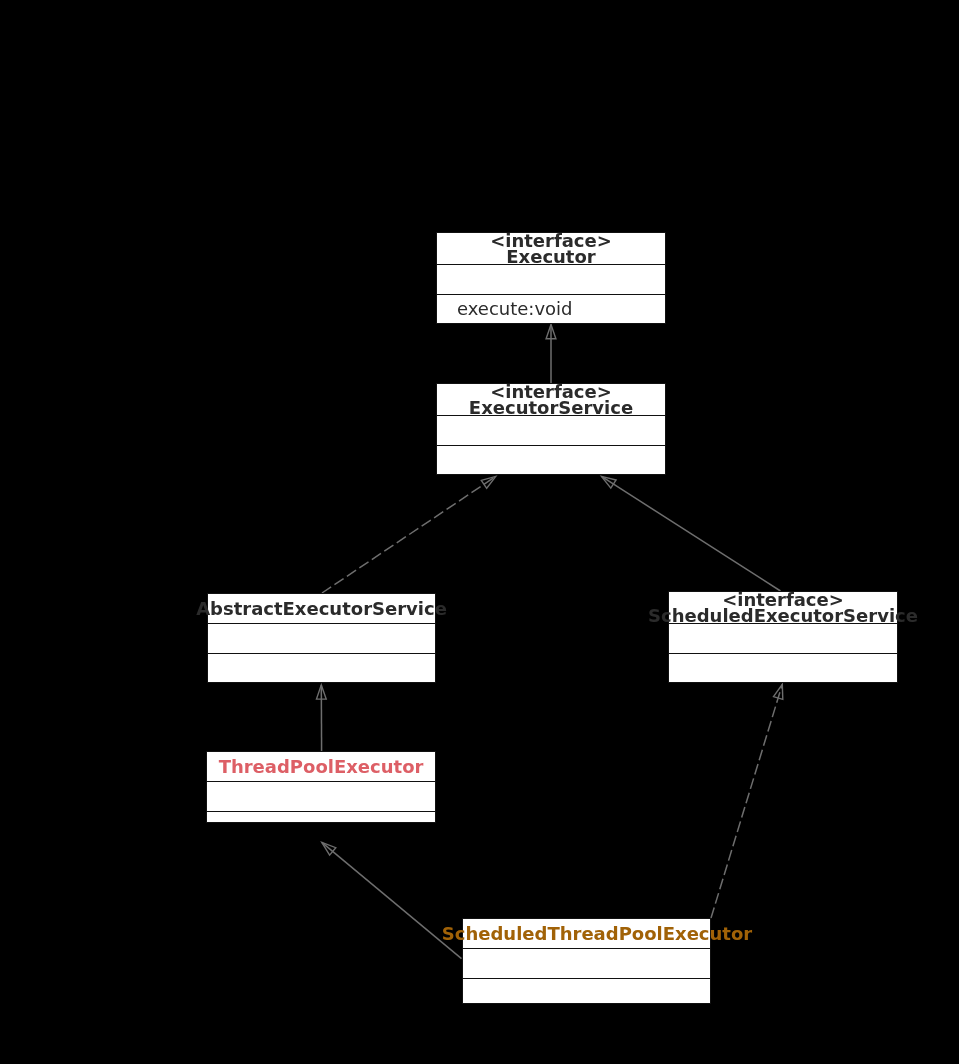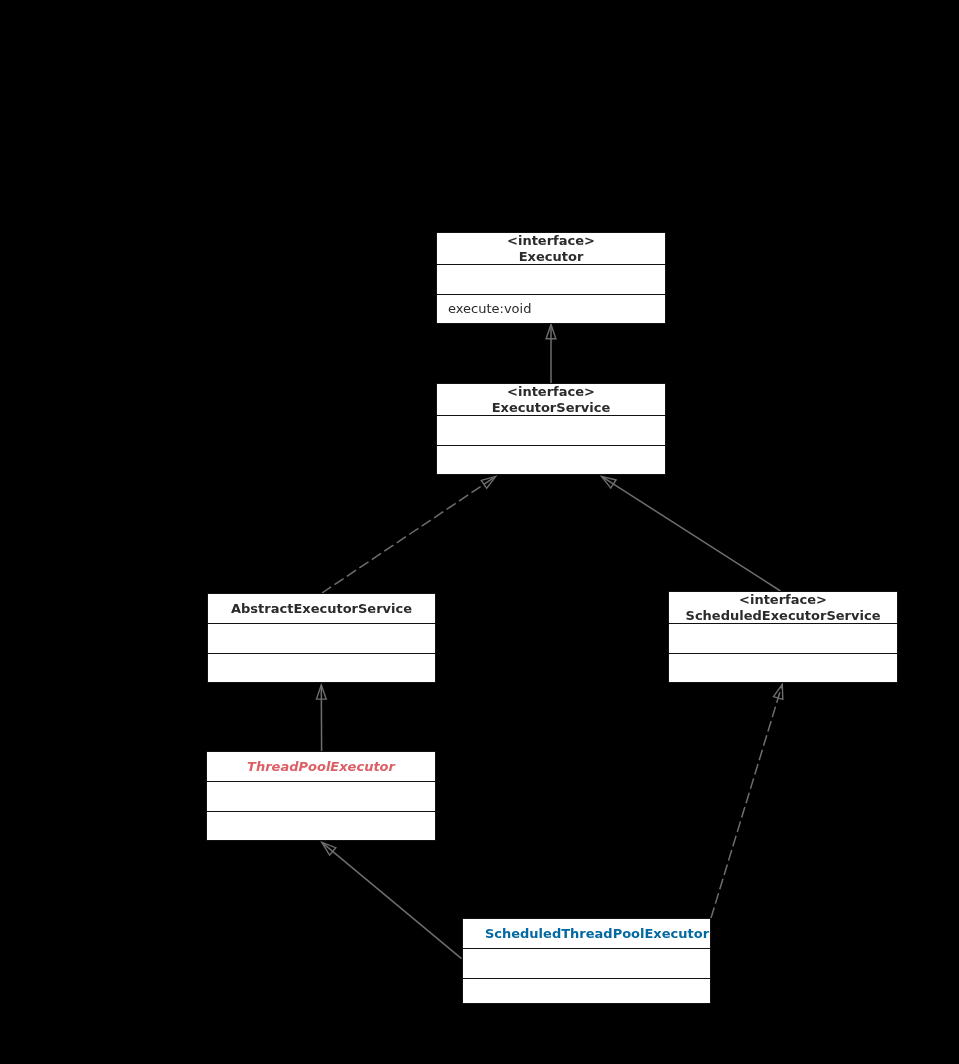--- a/index.html
+++ b/index.html
@@ -7,26 +7,26 @@
   body{width:959px;height:1064px;overflow:hidden;
        font-family:"DejaVu Sans",sans-serif;
        -webkit-font-smoothing:antialiased;}
   #canvas{position:relative;width:959px;height:1064px;background:#000000;}
   svg#edges{position:absolute;left:0;top:0;width:959px;height:1064px;overflow:visible;}
 
   .uml-class{position:absolute;background:#ffffff;box-sizing:border-box;
              border:1px solid #111111;}
   .cls-name,.cls-attrs,.cls-ops{box-sizing:border-box;
     display:flex;flex-direction:column;justify-content:center;
-    font-size:13px;line-height:16px;color:#2b2b2b;
+    font-size:18px;line-height:16px;color:#2b2b2b;
     transform:translateZ(0);}
   .cls-name{align-items:center;font-weight:bold;text-align:center;}
   .cls-attrs,.cls-ops{border-top:1px solid #111111;}
   .cls-ops{padding-top:1px;}
-  .member{padding-left:11px;white-space:nowrap;}
+  .member{padding-left:20px;white-space:nowrap;}
   .stereo,.tname{display:block;white-space:nowrap;}
 </style>
 </head>
 <body style="background: rgb(0, 0, 0);">
 
 <div id="canvas" style="background: rgb(0, 0, 0);">
 
   <svg id="edges" width="959" height="1064" viewBox="0 0 959 1064">
       <g>
         <line x1="551" y1="383" x2="551" y2="324.5" stroke="#6e6e6e" stroke-width="1.5"></line>
@@ -84,29 +84,29 @@
 
   <div class="uml-class" style="left:668px;top:591px;width:230px;height:92px;">
     <div class="cls-name" style="height: 31px; color: rgb(43, 43, 43);">
       <span class="stereo">&lt;interface&gt;</span>
       <span class="tname">ScheduledExecutorService</span>
     </div>
     <div class="cls-attrs" style="height:30px;"></div>
     <div class="cls-ops" style="height:27px;"></div>
   </div>
 
-  <div class="uml-class" style="left:206px;top:751px;width:230px;height:90px;font-style:italic;">
+  <div class="uml-class" style="left:206px;top:751px;width:230px;height:72px;">
     <div class="cls-name" style="height:29px;color:#dd5f66;">
       <span class="tname">ThreadPoolExecutor</span>
     </div>
     <div class="cls-attrs" style="height:30px;"></div>
     <div class="cls-ops" style="height:27px;"></div>
   </div>
 
   <div class="uml-class" style="left:462px;top:918px;width:249px;height:86px;">
-    <div class="cls-name" style="height:29px;color:#0369a1;padding-left:21px;">
+    <div class="cls-name" style="height:29px;color:#a16207;padding-left:21px;">
       <span class="tname">ScheduledThreadPoolExecutor</span>
     </div>
     <div class="cls-attrs" style="height:30px;"></div>
     <div class="cls-ops" style="height:23px;"></div>
   </div>
 
 </div>
 
 </body></html>

